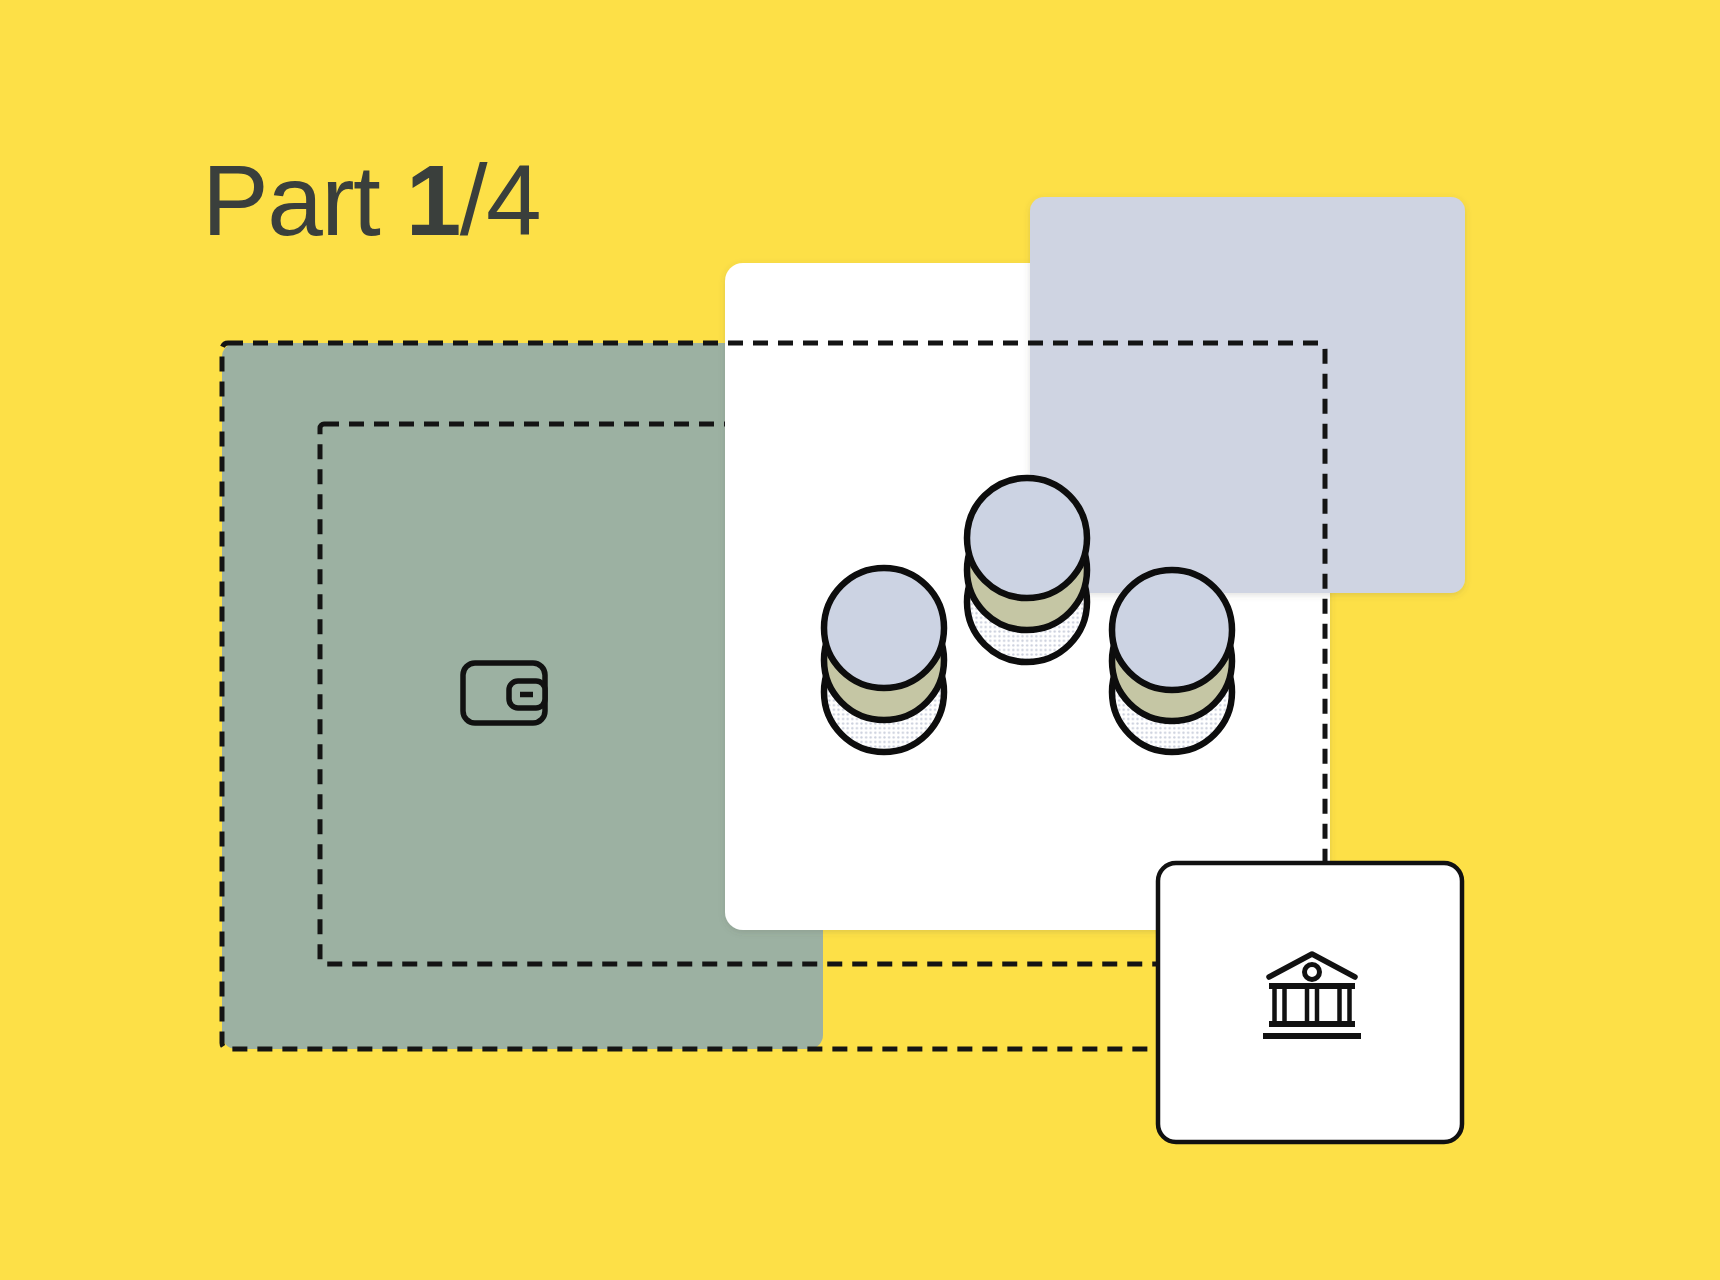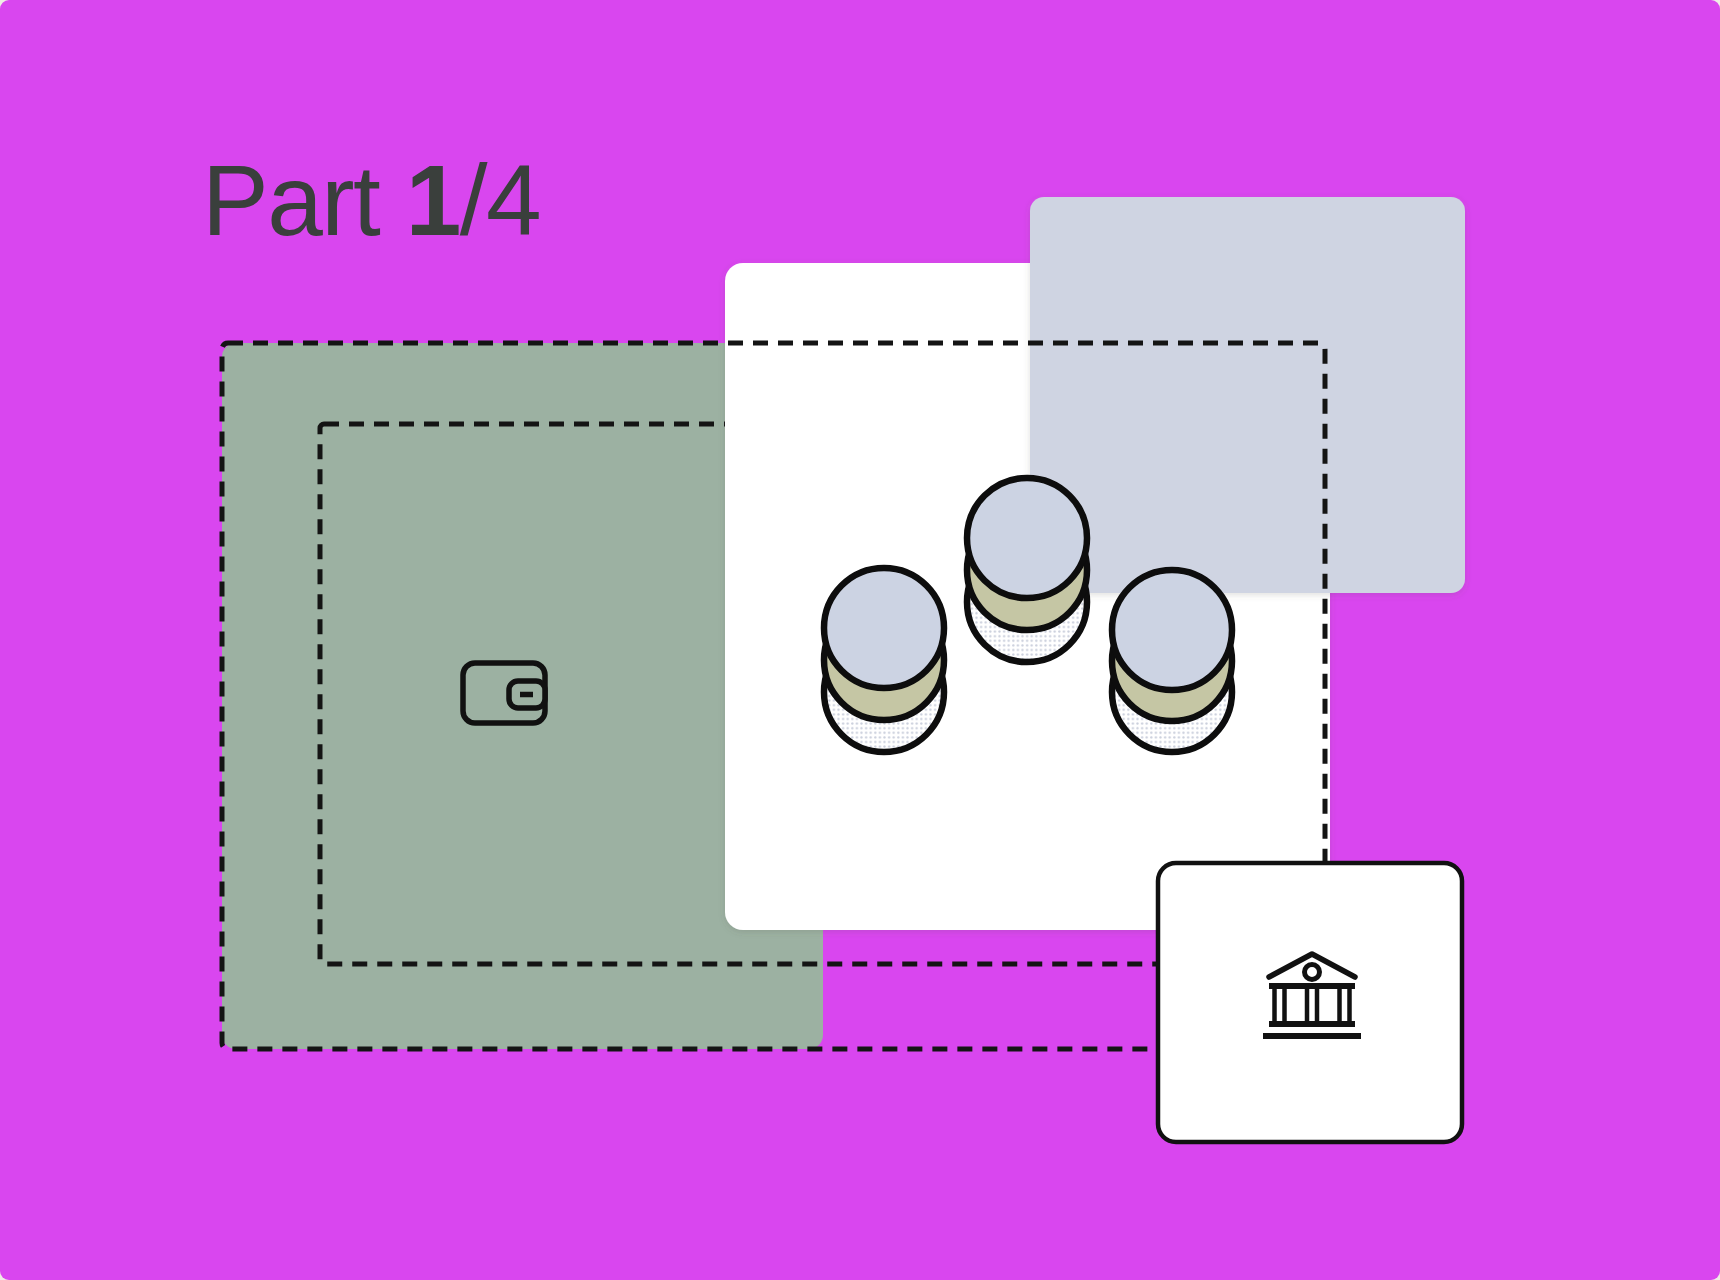--- a/index.html
+++ b/index.html
@@ -1,18 +1,18 @@
 <!DOCTYPE html>
 <html><head>
 <meta charset="utf-8">
 <style>
   html,body{margin:0;padding:0;background:#f0ede5;}
   .canvas{
     position:relative;width:1720px;height:1280px;overflow:hidden;
-    background:#d946ef;font-family:"Liberation Sans",sans-serif;border-radius:9px;
+    background:#fde047;font-family:"Liberation Sans",sans-serif;
   }
   .art{position:absolute;left:0;top:0;width:1720px;height:1280px;display:block;}
   .title{
     position:absolute;left:202px;top:150px;margin:0;line-height:1;
     font-size:100px;font-weight:400;letter-spacing:-1.5px;color:#3a3f3c;
     font-family:"Liberation Sans",sans-serif;white-space:pre;
   }
   .title .bold{font-weight:700;}
 </style>
 </head>

